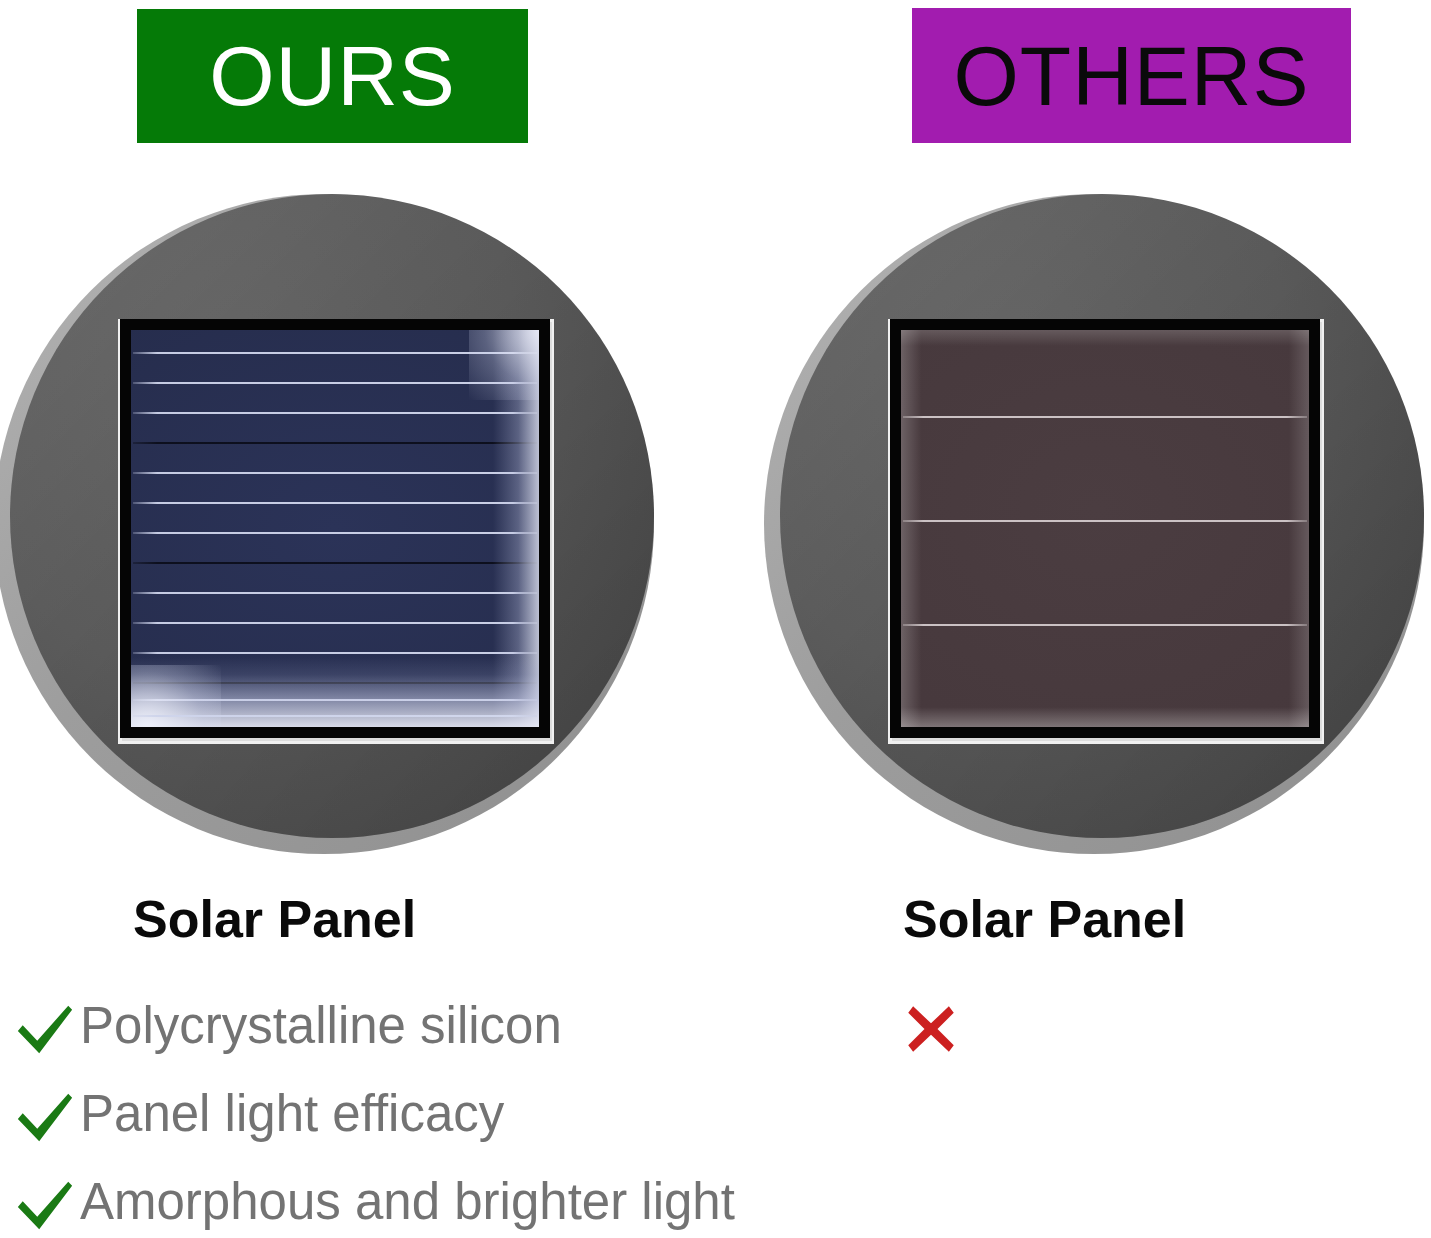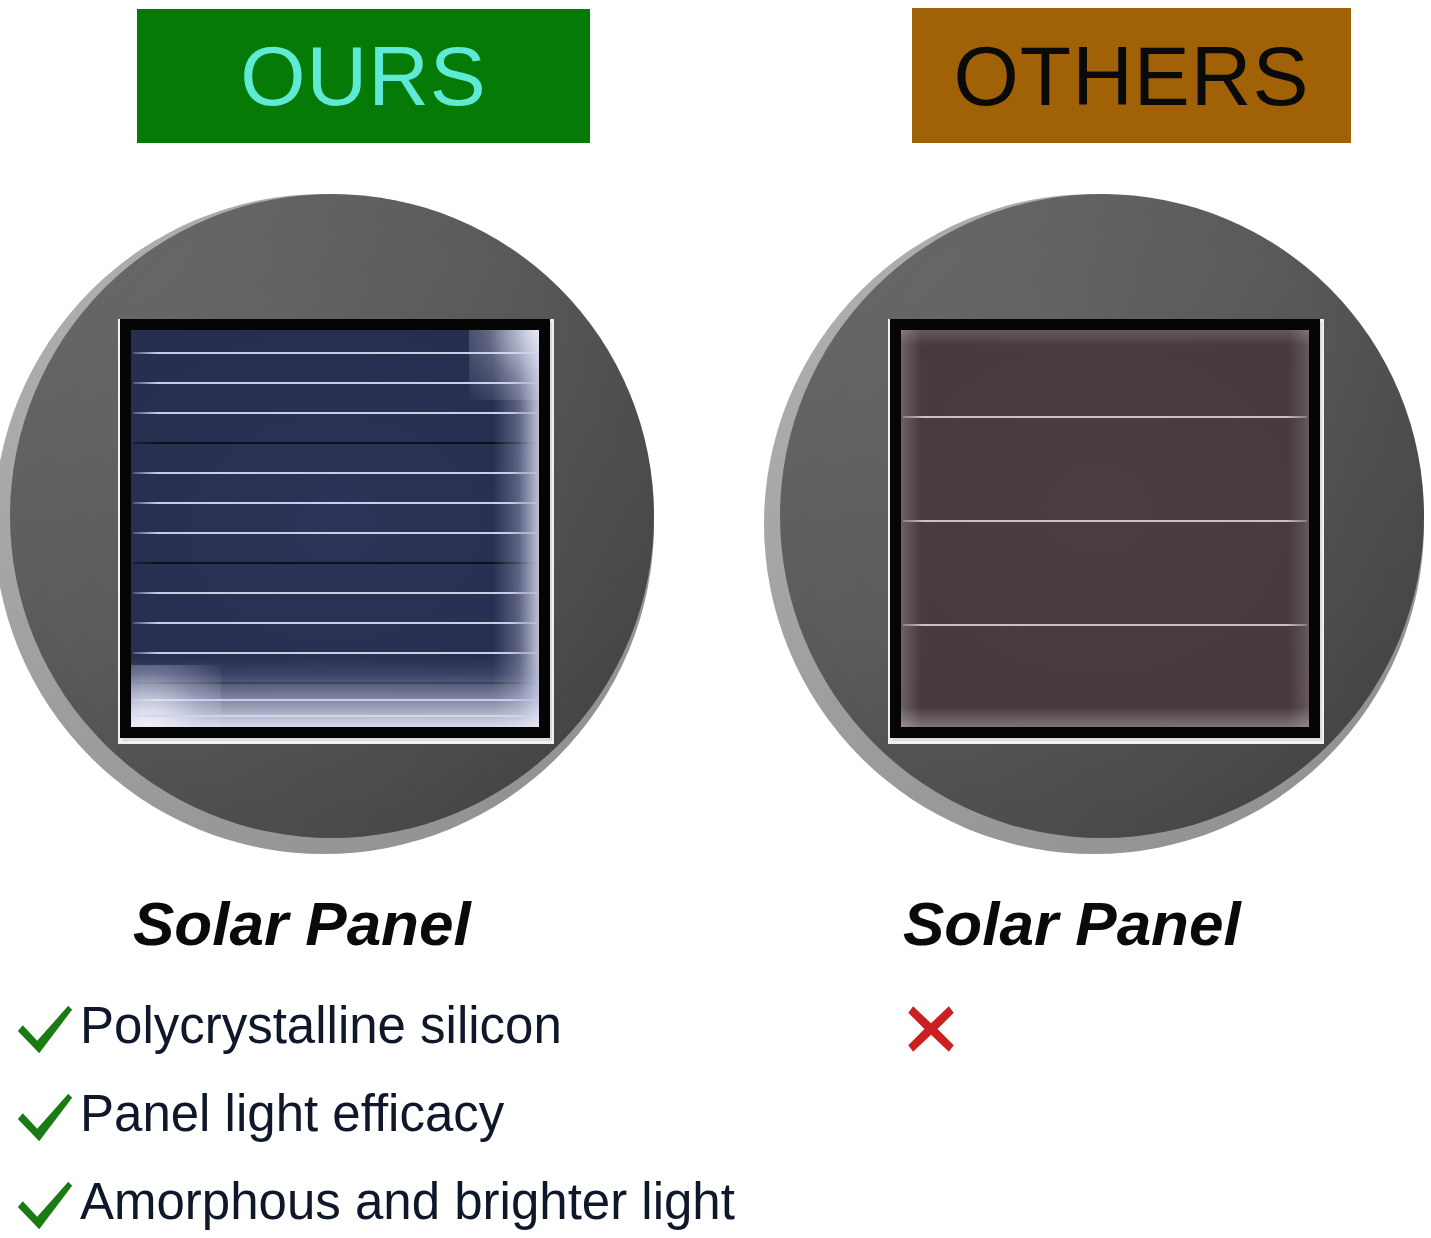--- a/index.html
+++ b/index.html
@@ -24,31 +24,31 @@
     align-items: center;
     justify-content: center;
     font-size: 84px;
     line-height: 1;
     letter-spacing: 1px;
     font-weight: 400;
   }
   #badge-ours {
     left: 137px;
     top: 9px;
-    width: 453px;
+    width: 391px;
     height: 134px;
     background: #057a07;
-    color: #5eead4;
+    color: #ffffff;
   }
   #badge-others {
     left: 912px;
     top: 8px;
     width: 439px;
     height: 135px;
-    background: #a16207;
+    background: #a21caf;
     color: #0a0a0a;
   }
 
   
   .disc-wrap {
     position: absolute;
     width: 668px;
     height: 668px;
   }
   #disc-left  { left: -6px;  top: 194px; }
@@ -179,26 +179,25 @@
   }
   .busbar.amorph {
     background: linear-gradient(to right, rgba(200,190,192,0.35) 0%, rgba(214,205,207,0.92) 5%, rgba(214,205,207,0.92) 95%, rgba(200,190,192,0.35) 100%);
     height: 2px;
   }
 
   
   .caption {
     position: absolute;
     top: 893px;
-    font-size: 62px;
+    font-size: 52px;
     font-weight: bold;
     color: #0a0a0a;
     line-height: 1;
     white-space: nowrap;
-    font-style: italic;
   }
   #caption-left  { left: 133px; }
   #caption-right { left: 903px; }
 
   
   .feature-list {
     position: absolute;
     list-style: none;
     margin: 0;
     padding: 0;
@@ -214,21 +213,21 @@
   .feature-mark {
     flex: 0 0 auto;
     width: 62px;
     height: 62px;
     margin-top: 4px;
   }
   .feature-mark svg { display: block; width: 100%; height: 100%; }
   .feature-text {
     font-size: 51px;
     line-height: 62px;
-    color: #0f172a;
+    color: #737373;
     white-space: nowrap;
     margin-left: 4px;
   }
   #features-right .feature-mark { width: 52px; height: 52px; margin-top: 8px; }
   #features-right .feature-text { margin-left: 10px; }
 </style>
 </head>
 <body>
 
 <div class="badge" id="badge-ours">

